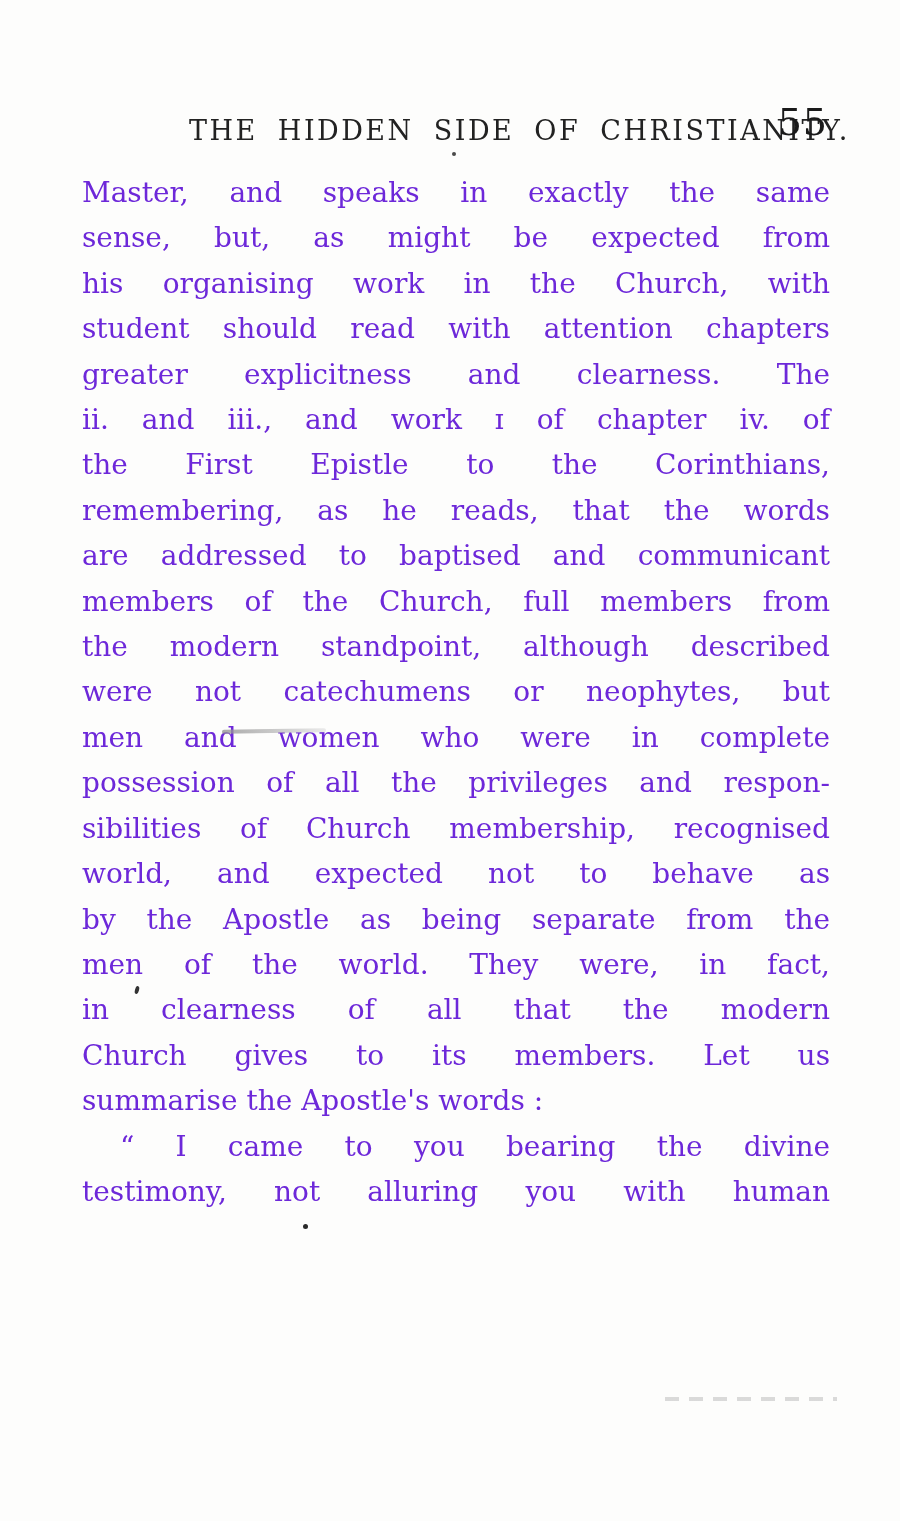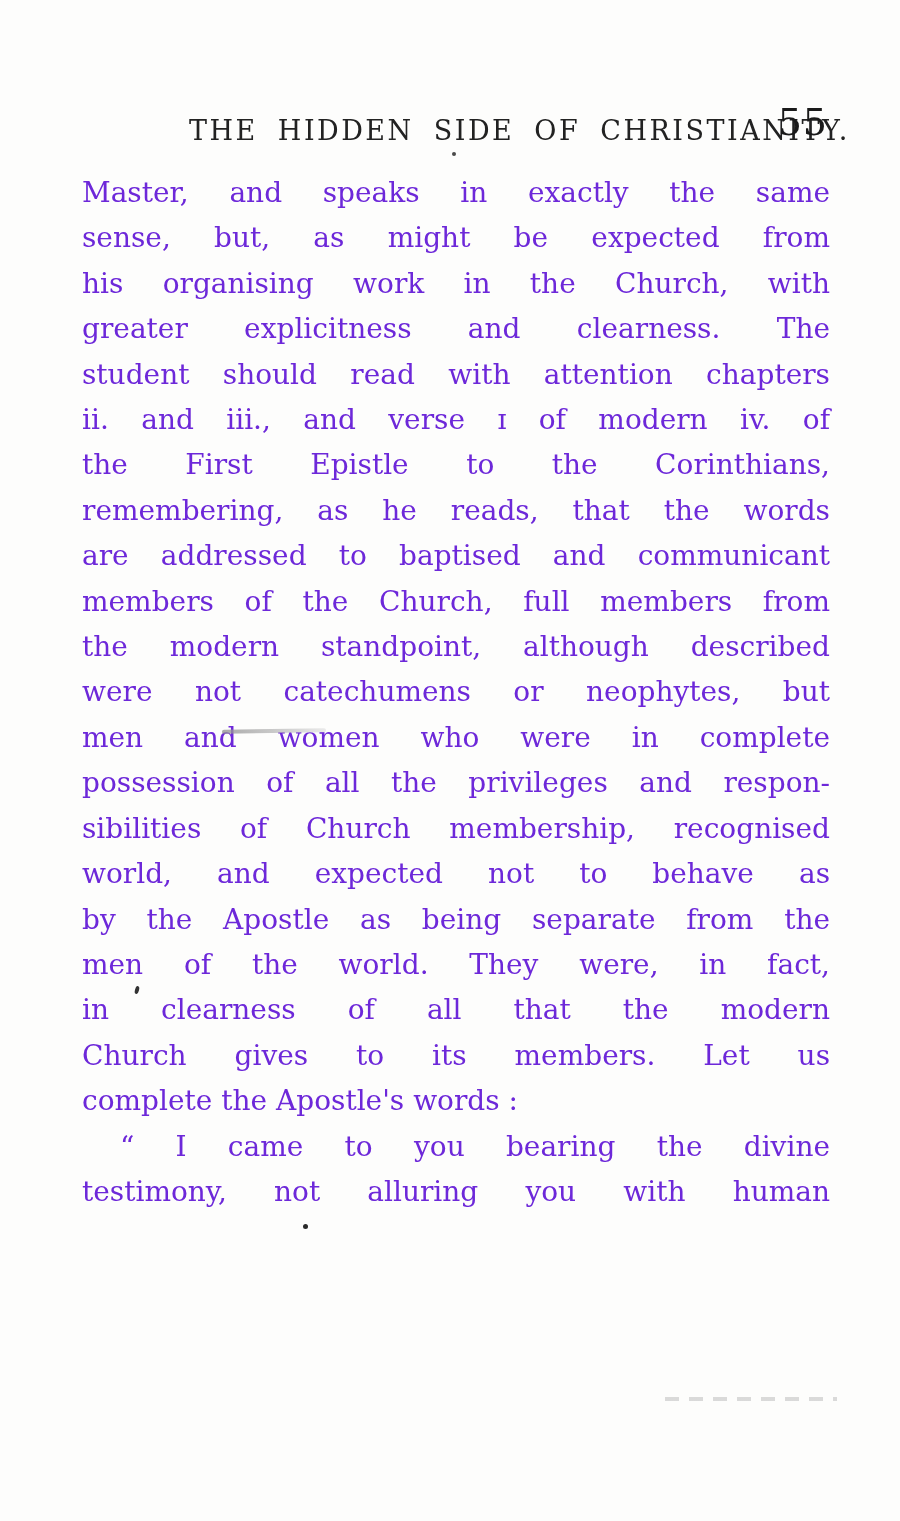--- a/index.html
+++ b/index.html
@@ -94,38 +94,38 @@
 
 <div class="page">
 
   <span class="running-head-title">THE HIDDEN SIDE OF CHRISTIANITY.</span>
   <span class="folio">55</span>
 
   <main class="body-text">
     <div class="line">Master, and speaks in exactly the same</div>
     <div class="line">sense, but, as might be expected from</div>
     <div class="line">his organising work in the Church, with</div>
+    <div class="line">student should read with attention chapters</div>
     <div class="line">greater explicitness and clearness.  The</div>
-    <div class="line">student should read with attention chapters</div>
-    <div class="line">ii. and iii., and verse ɪ of modern iv. of</div>
+    <div class="line">ii. and iii., and work ɪ of chapter iv. of</div>
     <div class="line">the First Epistle to the Corinthians,</div>
     <div class="line">remembering, as he reads, that the words</div>
     <div class="line">are addressed to baptised and communicant</div>
     <div class="line">members of the Church, full members from</div>
     <div class="line">the modern standpoint, although described</div>
     <div class="line">were not catechumens or neophytes, but</div>
     <div class="line">men and women who were in complete</div>
     <div class="line">possession of all the privileges and respon-</div>
     <div class="line">sibilities of Church membership, recognised</div>
     <div class="line">world, and expected not to behave as</div>
     <div class="line">by the Apostle as being separate from the</div>
     <div class="line">men of the world.  They were, in fact,</div>
     <div class="line">in clearness of all that the modern</div>
     <div class="line">Church gives to its members.  Let us</div>
-    <div class="line para-end">complete the Apostle's words :</div>
+    <div class="line para-end">summarise the Apostle's words :</div>
     <div class="line indent">“ I came to you bearing the divine</div>
     <div class="line">testimony, not alluring you with human</div>
 
   </main>
 
   <div class="artifact speck-under-folio"></div>
   <div class="artifact smudge-catechumens"></div>
   <div class="artifact speck-under-world"></div>
   <div class="artifact speck-under-came"></div>
   <div class="artifact smudge-bottom-right"></div>

